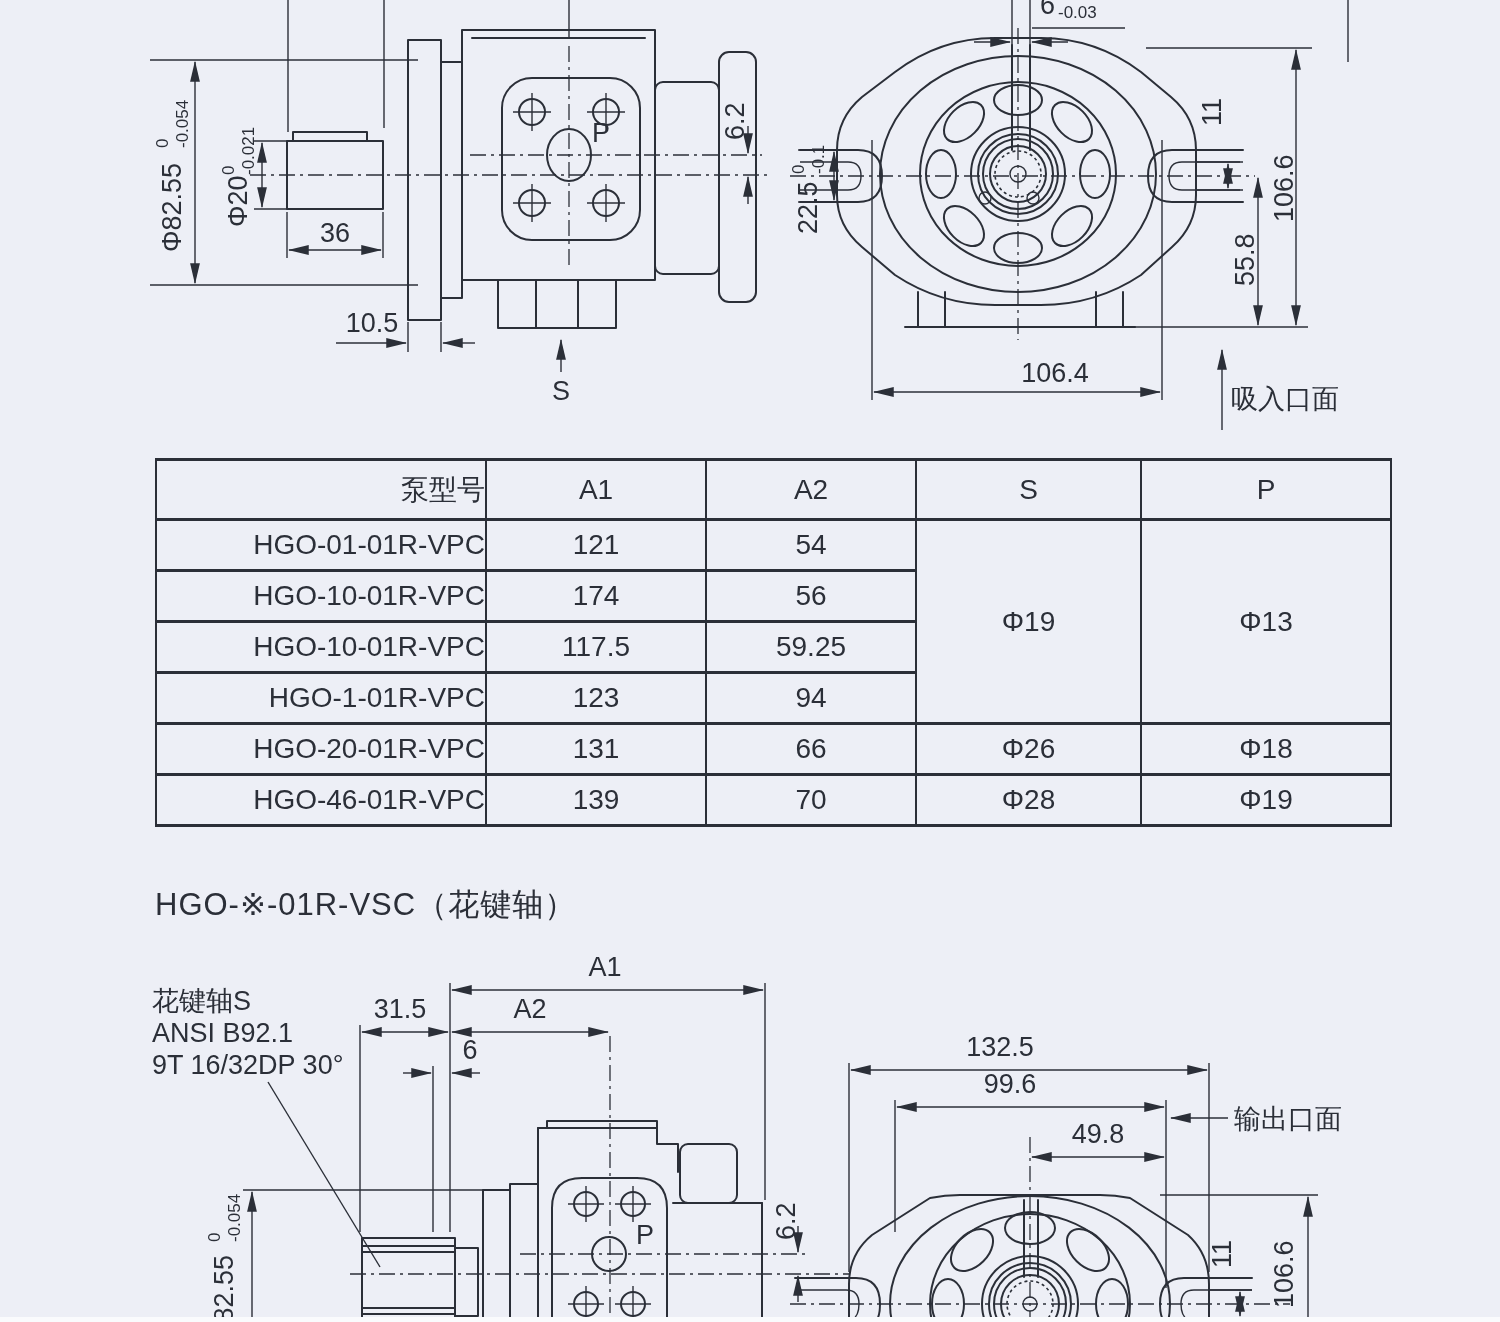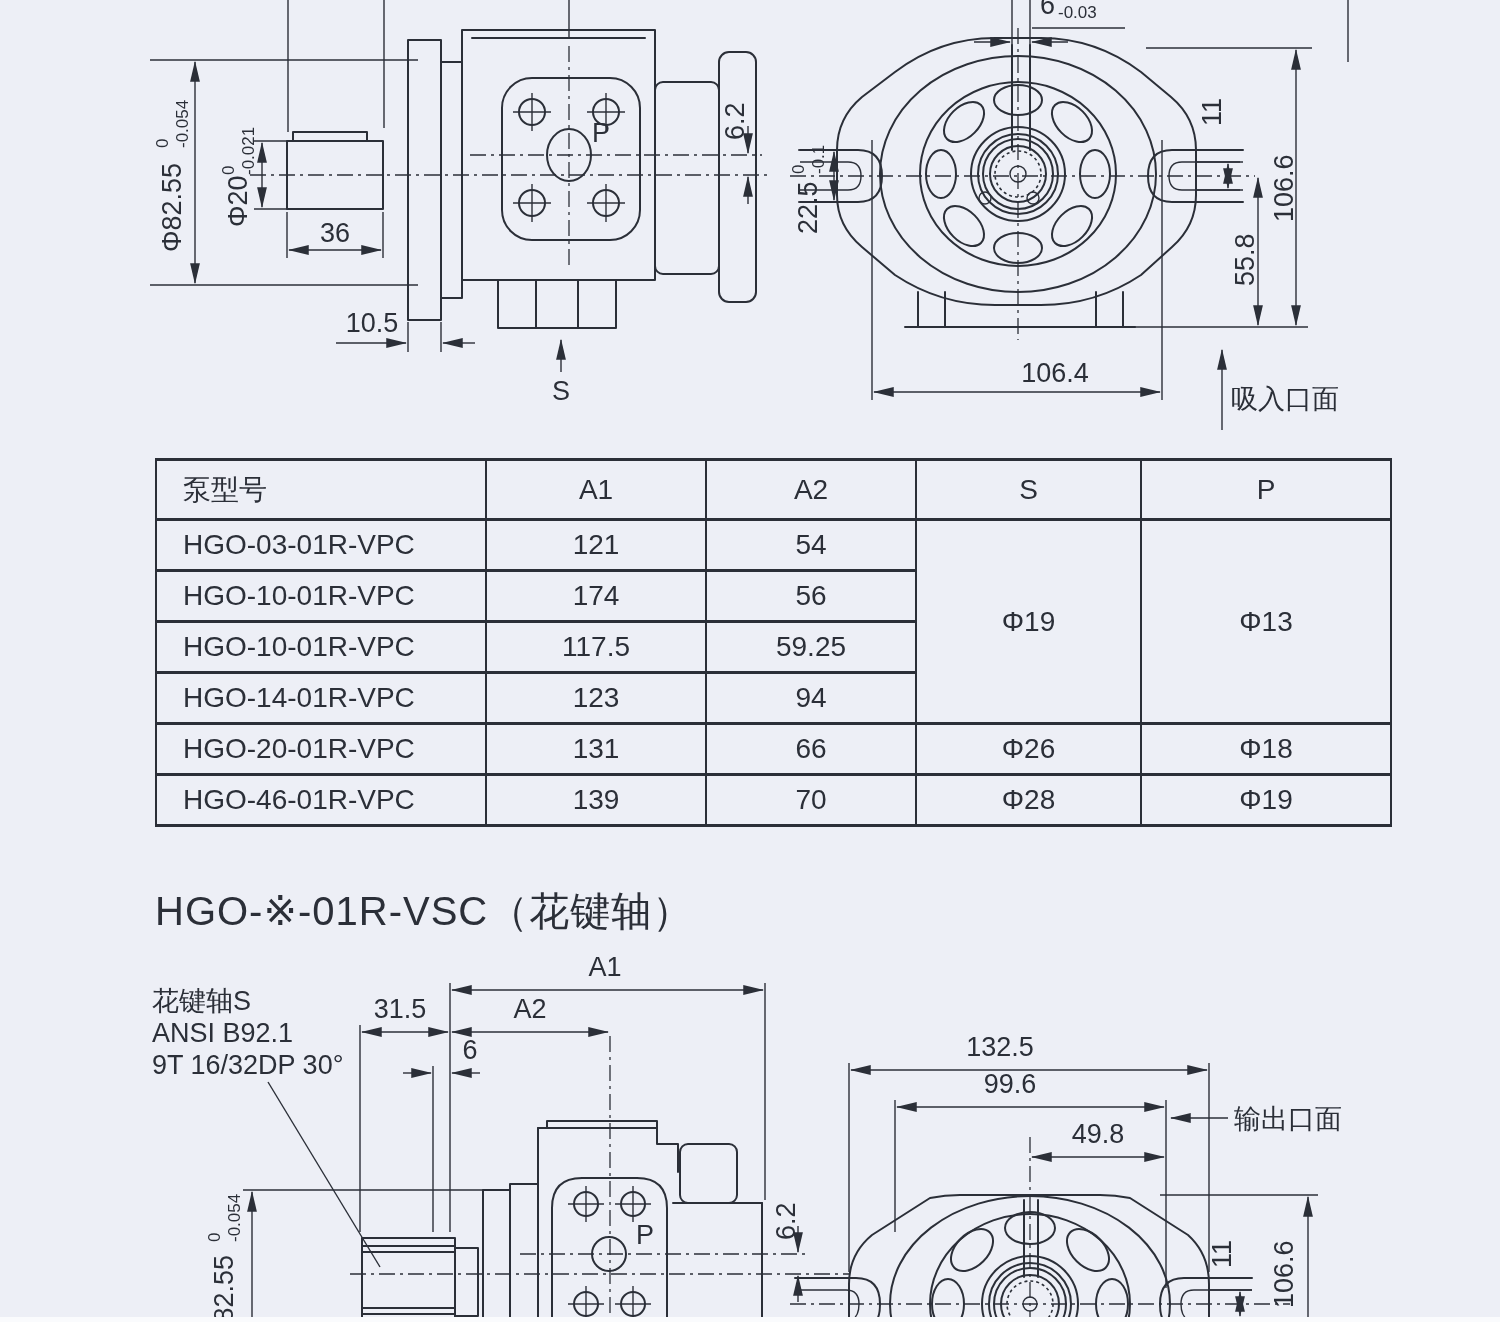--- a/index.html
+++ b/index.html
@@ -13,24 +13,24 @@
   .sp{fill:none;stroke:#2b2f38;stroke-width:1.6;stroke-dasharray:3 3;}
   text{fill:#2b2f38;stroke:none;}
   .d{font-size:27px;}
   .ds{font-size:17px;}
   .dc{font-size:27px;text-anchor:middle;}
   .cj{font-size:27px;}
   
   #dimtable{position:absolute;left:155px;top:458px;border-collapse:collapse;table-layout:fixed;}
   #dimtable td,#dimtable th{border:2px solid #2b2f38;border-top-width:3px;border-bottom-width:3px;
       font-size:28px;font-weight:normal;text-align:center;vertical-align:middle;padding:0;}
-  #dimtable .mod{text-align:left;padding-left:26px;}
+  #dimtable .mod{text-align:right;padding-left:26px;}
   #dimtable tr{height:51px;}
   #dimtable tr.hd{height:60px;}
-  #heading{position:absolute;left:155px;top:884px;font-size:40px;letter-spacing:1px;}
+  #heading{position:absolute;left:155px;top:884px;font-size:31px;letter-spacing:1px;}
   #pagedge{position:absolute;left:0;top:1317px;width:1500px;height:5px;background:#fafbfd;}
 </style>
 </head>
 <body>
 
 <div id="stage">
 
 <svg style="top:0" width="1500" height="442" viewBox="0 0 1500 442">
   <defs>
     <marker id="arr1" viewBox="0 0 12 8" refX="11.3" refY="4" markerWidth="15" markerHeight="10" orient="auto-start-reverse">
@@ -270,38 +270,38 @@
   </colgroup>
   <tbody>
         <tr class="hd">
     <th class="mod">泵型号</th>
     <th>A1</th>
     <th>A2</th>
     <th>S</th>
     <th>P</th>
   </tr>
   <tr>
-    <td class="mod">HGO-03-01R-VPC</td>
+    <td class="mod">HGO-01-01R-VPC</td>
     <td>121</td>
     <td>54</td>
     <td rowspan="4">Φ19</td>
     <td rowspan="4">Φ13</td>
   </tr>
   <tr>
     <td class="mod">HGO-10-01R-VPC</td>
     <td>174</td>
     <td>56</td>
   </tr>
   <tr>
     <td class="mod">HGO-10-01R-VPC</td>
     <td>117.5</td>
     <td>59.25</td>
   </tr>
   <tr>
-    <td class="mod">HGO-14-01R-VPC</td>
+    <td class="mod">HGO-1-01R-VPC</td>
     <td>123</td>
     <td>94</td>
   </tr>
   <tr>
     <td class="mod">HGO-20-01R-VPC</td>
     <td>131</td>
     <td>66</td>
     <td>Φ26</td>
     <td>Φ18</td>
   </tr>

